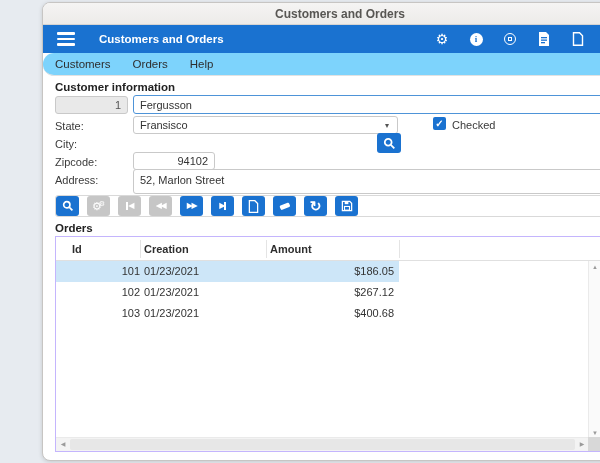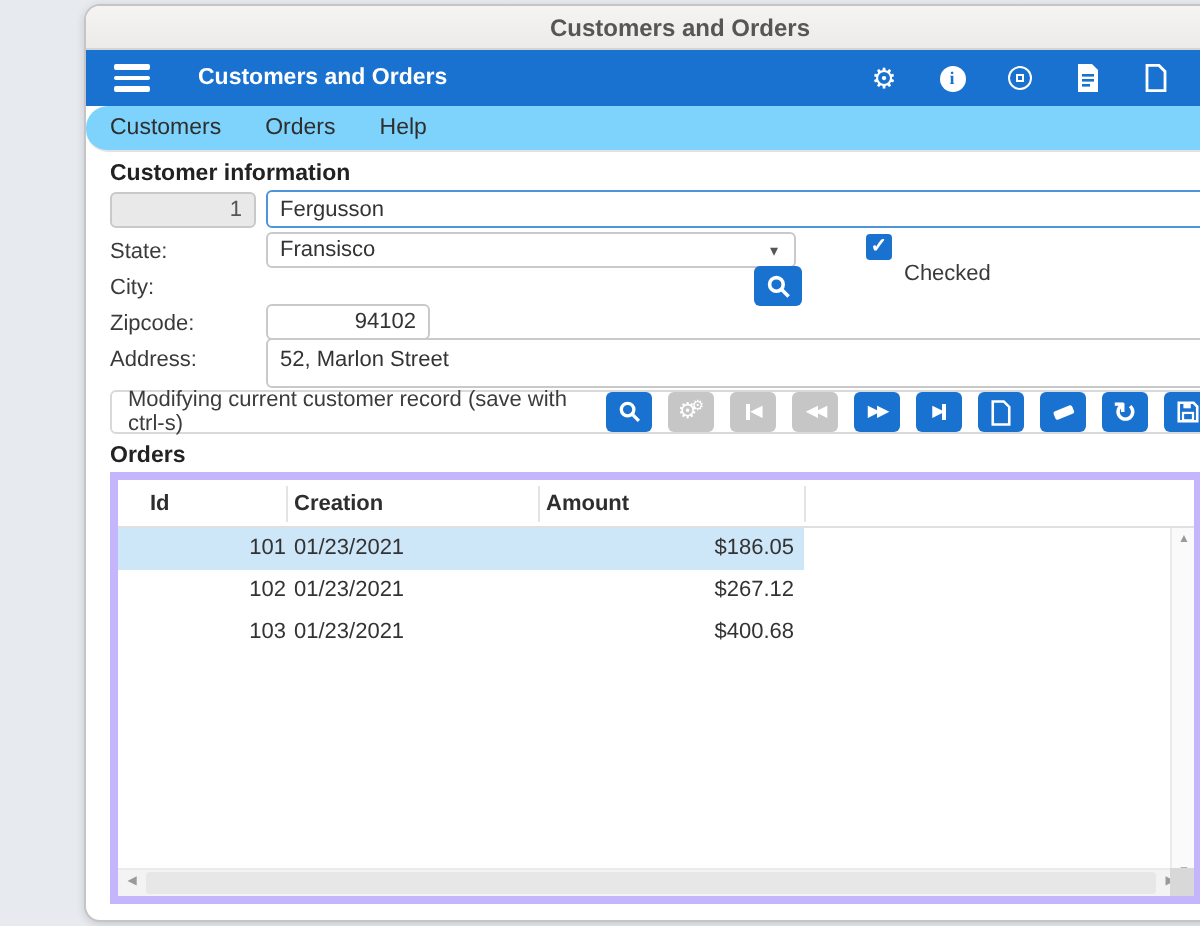--- a/index.html
+++ b/index.html
@@ -51,39 +51,39 @@
   .state-fld { left:90px; top:113px; width:265px; height:18px; padding-left:6px; display:flex; align-items:center; }
   .caret { position:absolute; right:8px; top:4px; font-size:8px; color:#555; }
   .city-fld { left:90px; top:131px; width:241px; height:18px; padding-left:6px; }
   .zip-fld { left:90px; top:149px; width:82px; height:18px; text-align:right; padding-right:6px; }
   .addr-fld { left:90px; top:166px; width:585px; height:25px; padding:3px 6px; resize:none; line-height:1.3; }
   .search-btn { position:absolute; left:334px; top:130px; width:24px; height:20px; background:#1a72d0;
     border:none; border-radius:3px; display:flex; align-items:center; justify-content:center; }
   .checkbox { position:absolute; left:390px; top:114px; width:13px; height:13px; background:#1a72d0;
     border-radius:2px; display:flex; align-items:center; justify-content:center; }
   .checkbox::after { content:"✓"; color:#fff; font-size:10px; font-weight:bold; line-height:1; }
-  .check-label { position:absolute; left:409px; top:128px; font-size:11px; color:#3a3a3a; }
+  .check-label { position:absolute; left:409px; top:116px; font-size:11px; color:#3a3a3a; }
 
   
   .status-box { position:absolute; left:12px; top:192px; width:565px; height:22px;
     border:1px solid #d9d9d9; border-radius:3px; display:flex; align-items:center; }
   .status-text { font-size:11px; color:#3c3c3c; margin-left:8px; flex:1; }
   .rec-btns { display:flex; gap:8px; margin-right:14px; }
   .ibtn { width:23px; height:20px; background:#1a72d0; border:none; border-radius:3px;
     display:flex; align-items:center; justify-content:center; position:relative; padding:0; }
   .ibtn.disabled { background:#c6c6c6; }
   .gi { color:#fff; font-size:8px; letter-spacing:-1.5px; line-height:1; }
   .vbar { display:inline-block; width:2px; height:8px; background:#fff; }
   .g1 { color:#fff; font-size:11px; line-height:1; }
   .g2 { color:#fff; font-size:7px; line-height:1; margin-left:-3px; margin-top:-6px; }
   .refresh-glyph { color:#fff; font-size:14px; font-weight:bold; line-height:1; }
 
   
   .table { position:absolute; left:12px; top:233px; width:546px; height:216px;
-    border:4px solid #c4b5fd; background:#fff; }
+    border:1px solid #c4b5fd; background:#fff; }
   .thead { position:absolute; left:0; top:0; width:100%; height:24px; border-bottom:1px solid #e0e0e0;
     font-size:11px; font-weight:bold; color:#2e2e2e; }
   .thead .h-id { position:absolute; left:16px; top:6px; }
   .thead .h-creation { position:absolute; left:88px; top:6px; }
   .thead .h-amount { position:absolute; left:214px; top:6px; }
   .hdiv { position:absolute; top:3px; width:1px; height:18px; background:#e4e4e4; }
   .tbody { position:absolute; left:0; top:24px; width:533px; height:178px; overflow:hidden; }
   .trow { position:relative; width:100%; height:21px; font-size:11px; color:#333; }
   .trow.selected { background:#cde6f8; width:343px; }
   .c-id { position:absolute; right:calc(100% - 84px); top:4px; }
@@ -180,21 +180,20 @@
       </svg>
   </button>
 
   <div class="f-label" style="left:12px; top:153px;">Zipcode:</div>
   <input class="fld zip-fld" value="94102" style="">
 
   <div class="f-label" style="left:12px; top:171px;">Address:</div>
   <textarea class="fld addr-fld" style="">52, Marlon Street</textarea>
 
   <div class="status-box">
-    <span class="status-text">Modifying current customer record (save with ctrl-s)</span>
     <span class="rec-btns">
       <button class="ibtn">
         <svg width="12" height="12" viewBox="0 0 13 13">
             <circle cx="5.2" cy="5.2" r="3.4" fill="none" stroke="#fff" stroke-width="1.8"></circle>
             <line x1="7.8" y1="7.8" x2="11.3" y2="11.3" stroke="#fff" stroke-width="1.8"></line>
           </svg>
       </button>
       <button class="ibtn disabled">
         <span class="g1">⚙</span>
           <span class="g2">⚙</span>

